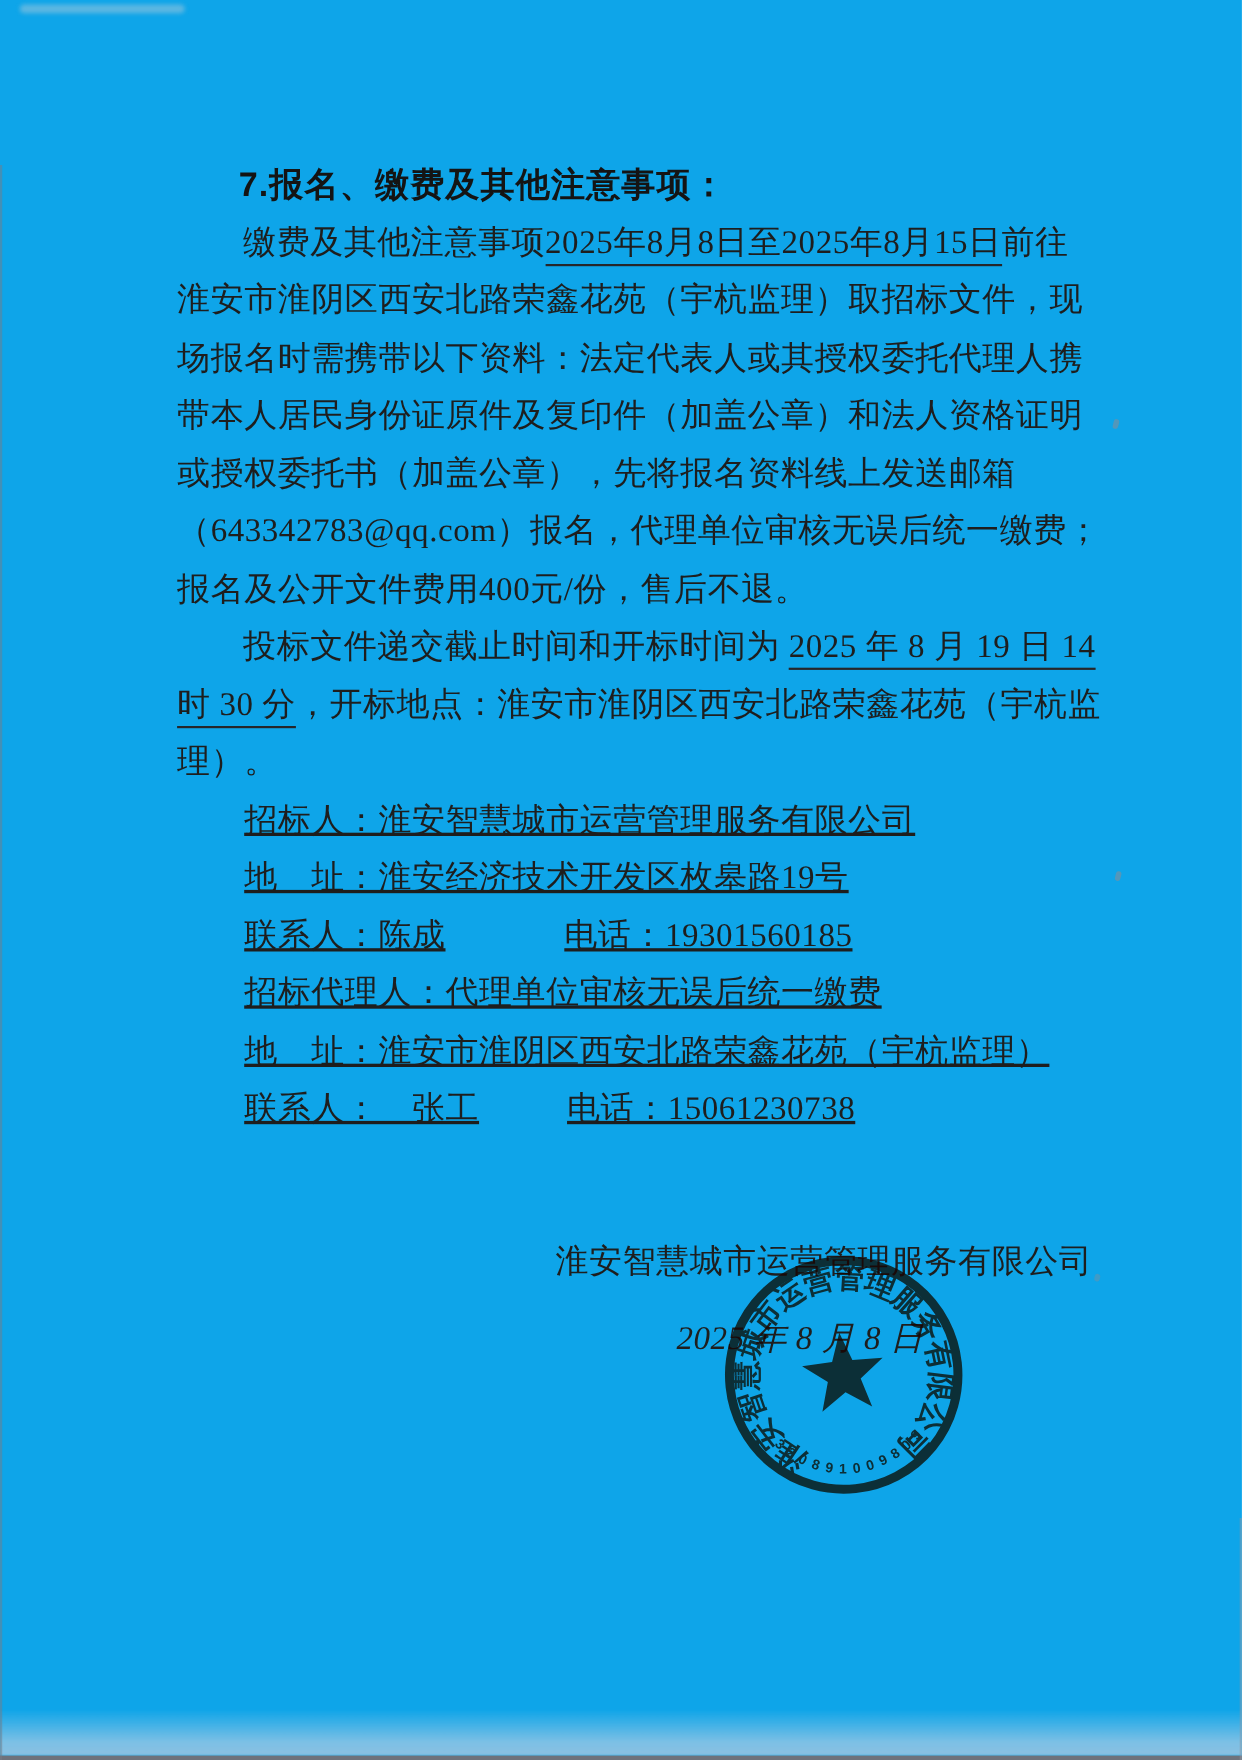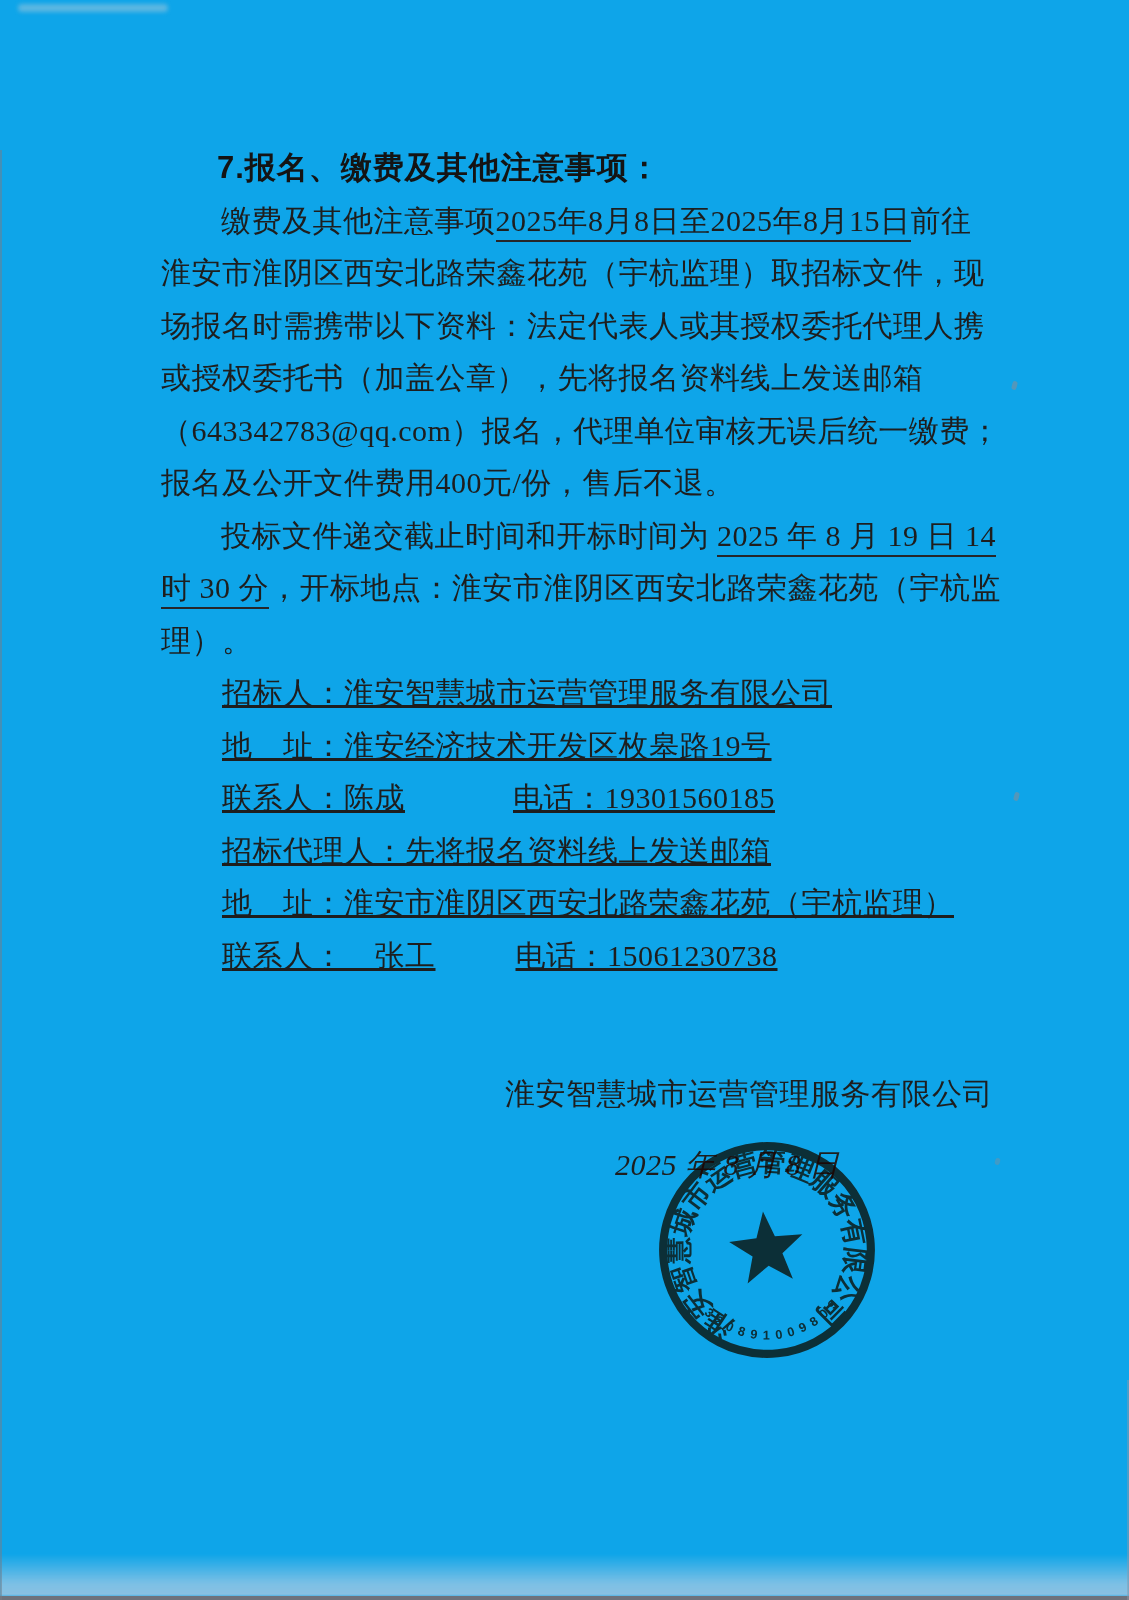--- a/index.html
+++ b/index.html
@@ -89,32 +89,33 @@
 <div class="page">
 
   <div class="smudge-top"></div>
 
   <div class="text-col">
 
     <div class="line heading">7.报名、缴费及其他注意事项：</div>
     <div class="line indent"><span>缴费及其他注意事项</span><span class="u">2025年8月8日至2025年8月15日</span><span>前往</span></div>
     <div class="line">淮安市淮阴区西安北路荣鑫花苑（宇杭监理）取招标文件，现</div>
     <div class="line">场报名时需携带以下资料：法定代表人或其授权委托代理人携</div>
+    <div class="line">带本人居民身份证原件及复印件（加盖公章）和法人资格证明</div>
     <div class="line">或授权委托书（加盖公章），先将报名资料线上发送邮箱</div>
     <div class="line">（643342783@qq.com）报名，代理单位审核无误后统一缴费；</div>
     <div class="line">报名及公开文件费用400元/份，售后不退。</div>
 
     <div class="line indent"><span>投标文件递交截止时间和开标时间为 </span><span class="u">2025 年 8 月 19 日 14</span></div>
     <div class="line"><span class="u">时 30 分</span><span>，开标地点：淮安市淮阴区西安北路荣鑫花苑（宇杭监</span></div>
     <div class="line">理）。</div>
 
     <div class="line contact">招标人：淮安智慧城市运营管理服务有限公司</div>
     <div class="line contact">地　址：淮安经济技术开发区枚皋路19号</div>
     <div class="line contact"><span>联系人：陈成</span><span class="gap-a"></span><span>电话：19301560185</span></div>
-    <div class="line contact">招标代理人：先将报名资料线上发送邮箱</div>
+    <div class="line contact">招标代理人：代理单位审核无误后统一缴费</div>
     <div class="line contact">地　址：淮安市淮阴区西安北路荣鑫花苑（宇杭监理）</div>
     <div class="line contact"><span>联系人：　张工</span><span class="gap-b"></span><span>电话：15061230738</span></div>
 
     <div class="sig-company">淮安智慧城市运营管理服务有限公司</div>
     <div class="sig-date">2025 年 8 月 8 日</div>
   </div>
 
   <div class="seal">
     <svg viewBox="0 0 220 220" xmlns="http://www.w3.org/2000/svg">
       <defs>

